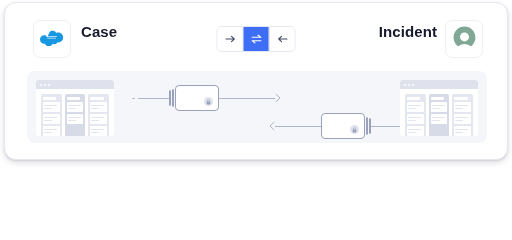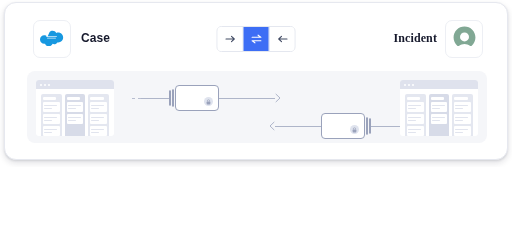--- a/index.html
+++ b/index.html
@@ -55,29 +55,29 @@
     box-sizing: border-box;
     display: flex;
     align-items: center;
     justify-content: center;
   }
   .logo-tile.left  { left: 28px;  top: 1px; }
   .logo-tile.right { right: 24px; top: 1px; }
 
   .obj-label {
     position: absolute;
-    top: 12px;
-    font-size: 12px;
+    top: 4px;
+    font-size: 15px;
     font-weight: bold;
     color: #16192c;
     letter-spacing: .1px;
     white-space: nowrap;
   }
   .obj-label.left  { left: 76px; }
-  .obj-label.right { right: 70px; font-family: Liberation Serif, serif; }
+  .obj-label.right { right: 70px; }
 
   
   .direction-toggle {
     position: absolute;
     left: 50%;
     top: 7px;
     transform: translateX(-50%);
     display: flex;
     height: 24px;
     border: 1px solid #e4e7ef;

